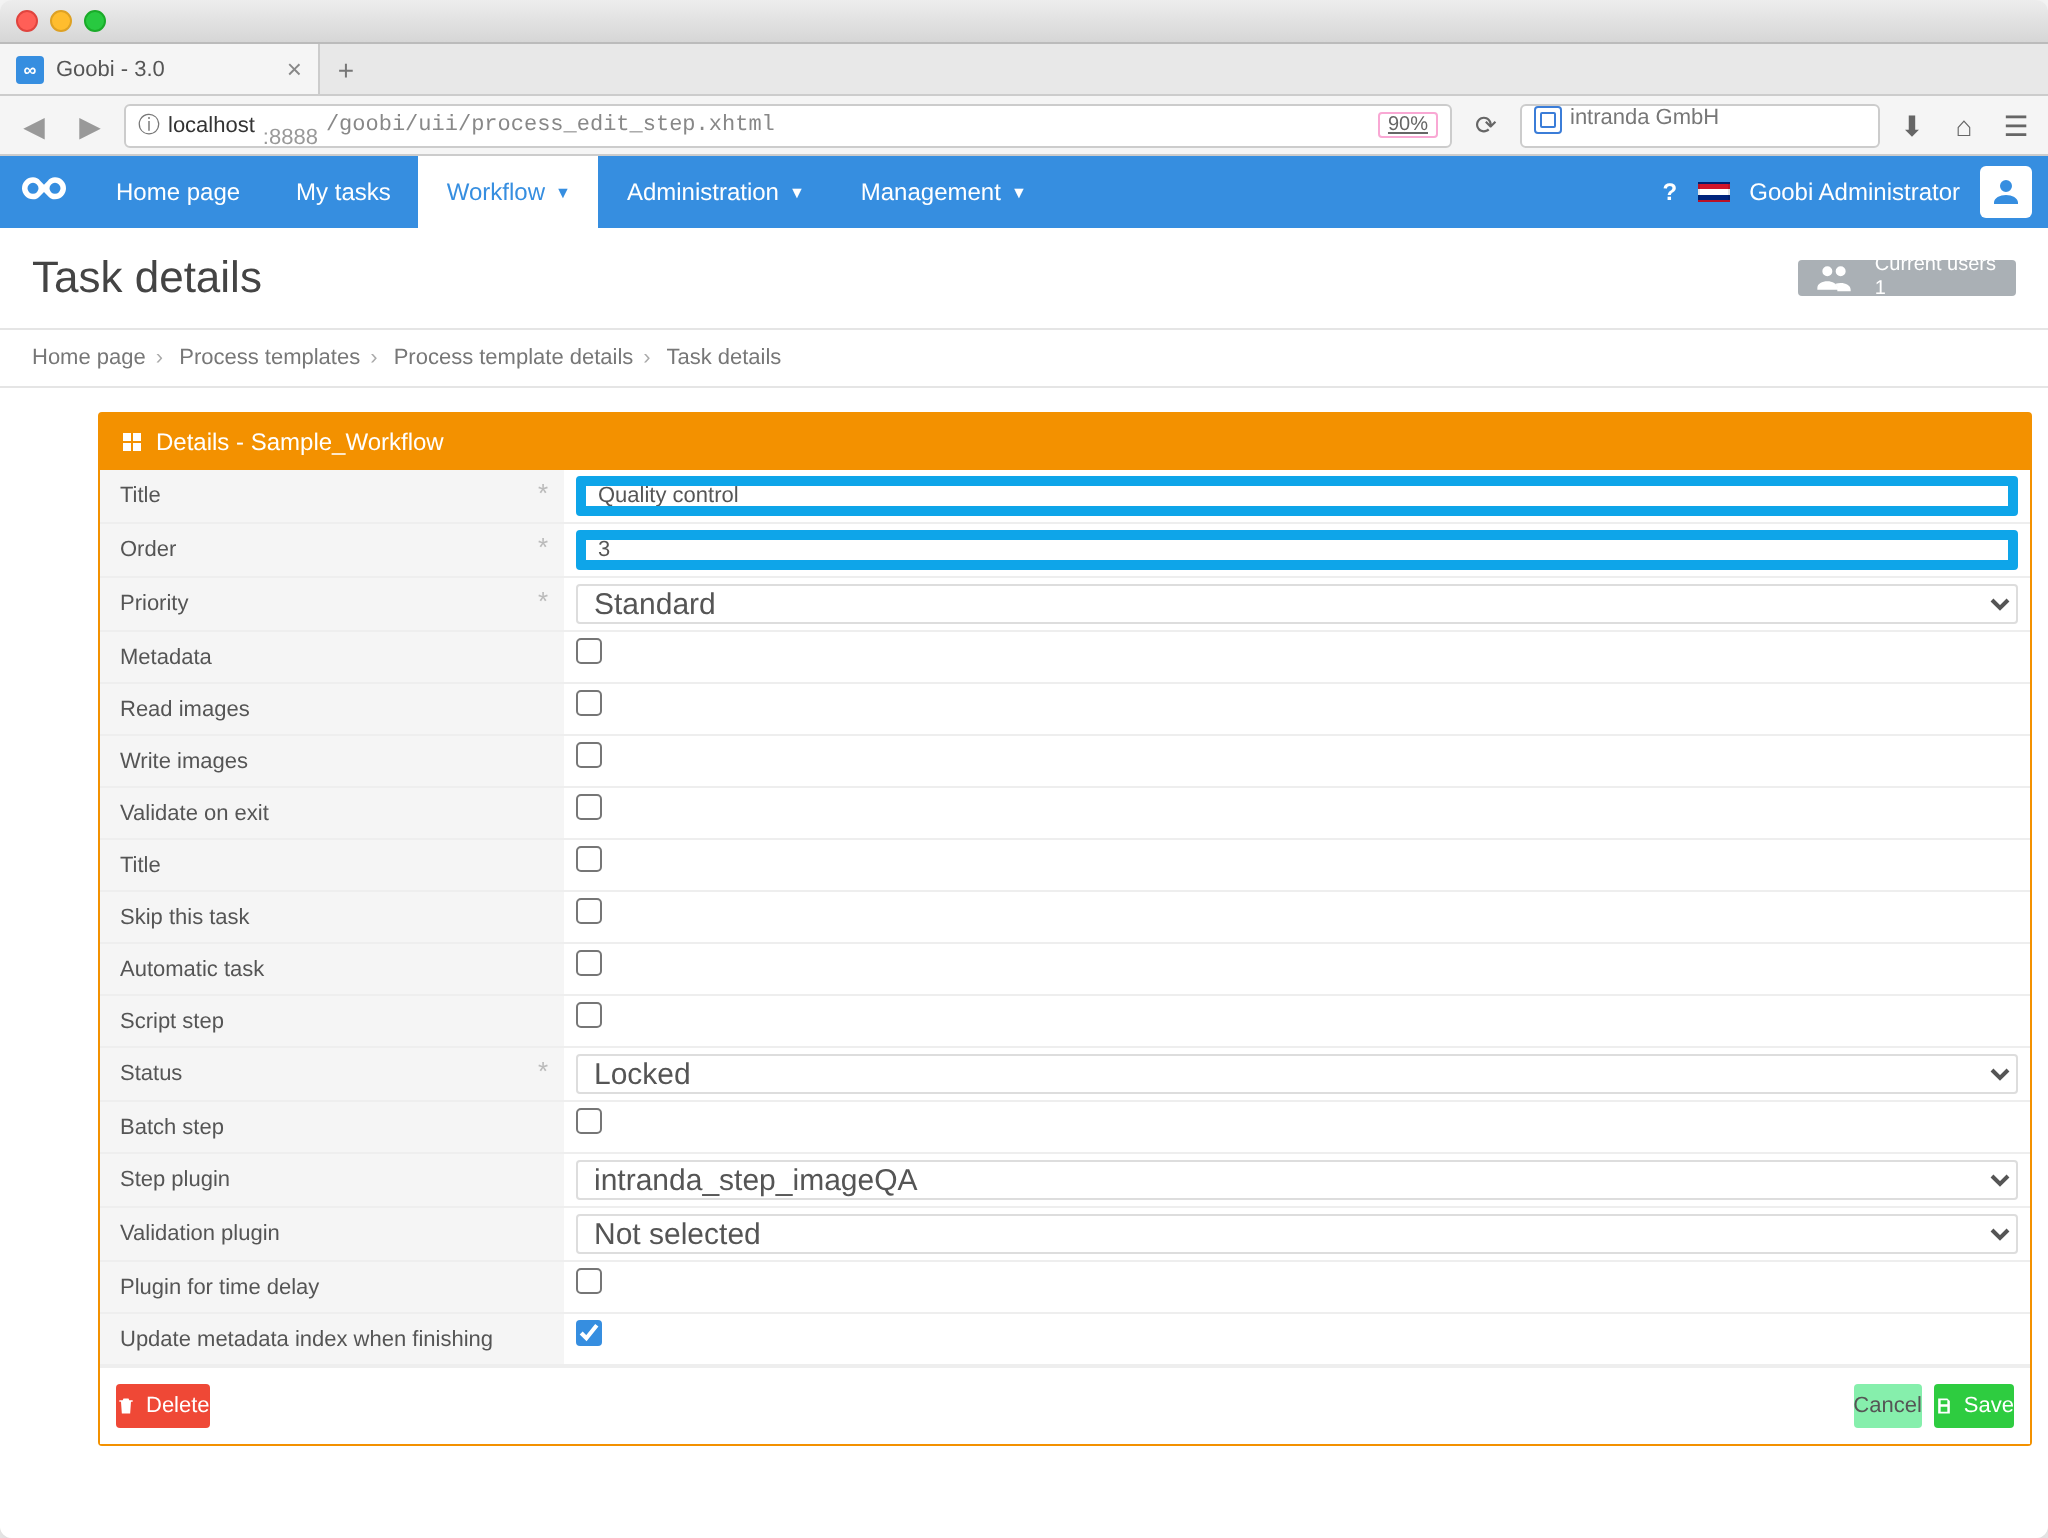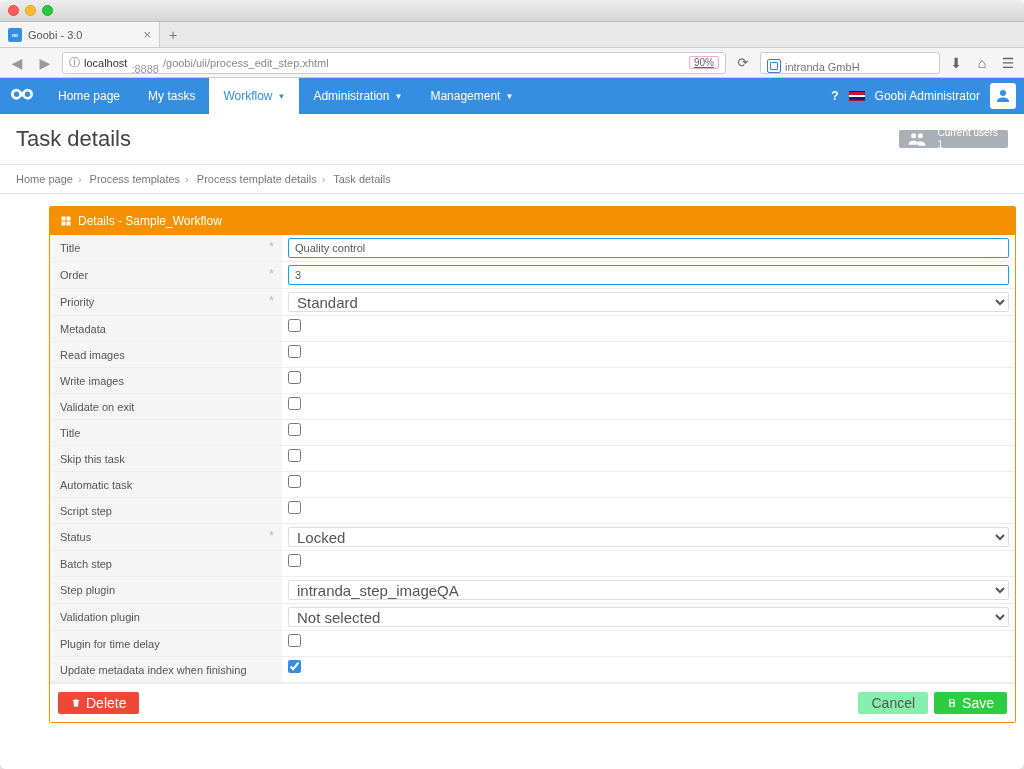--- a/index.html
+++ b/index.html
@@ -14,24 +14,24 @@
 .tabs-row { height: 26px; background: #e8e8e8; display: flex; align-items: stretch; border-bottom: 1px solid #ccc; }
 .app-tab { display: flex; align-items: center; gap: 6px; padding: 0 30px 0 8px; background: #f5f5f5; border-right: 1px solid #ccc; font-size: 11px; color: #555; position: relative; min-width: 160px; }
 .app-tab .favicon { width: 14px; height: 14px; background: #368ee0; border-radius: 2px; display: flex; align-items: center; justify-content: center; color: #fff; font-size: 9px; font-weight: bold; }
 .app-tab .close-x { position: absolute; right: 8px; color: #888; font-size: 13px; }
 .new-tab { width: 26px; display: flex; align-items: center; justify-content: center; color: #777; font-size: 14px; }
 .addr-row { height: 30px; background: #f5f5f5; display: flex; align-items: center; padding: 0 6px; gap: 6px; border-bottom: 1px solid #ccc; }
 .nav-arrow { width: 22px; text-align: center; color: #999; font-size: 14px; }
 .addr-bar { flex: 1; height: 22px; border: 1px solid #ccc; border-radius: 3px; background: #fff; display: flex; align-items: center; padding: 0 6px; font-size: 11px; color: #777; gap: 4px; }
 .addr-bar .prot { color: #999; margin-top: 12px; }
 .addr-bar .host { color: #333; }
-.addr-bar .path { color: #888; }
+.addr-bar .path { color: #888; font-family: Liberation Mono, monospace; }
 .zoom-badge { margin-left: auto; font-size: 10px; border: 1px solid #f9a8d4; border-radius: 2px; padding: 0 4px; color: #666; text-decoration: underline; }
 .reload { width: 22px; text-align: center; color: #666; font-size: 13px; }
-.search-bar { width: 180px; height: 22px; border: 1px solid #ccc; border-radius: 3px; background: #fff; display: flex; align-items: flex-end; padding: 0 6px; font-size: 11px; color: #777; gap: 4px; }
+.search-bar { width: 180px; height: 22px; border: 1px solid #ccc; border-radius: 3px; background: #fff; display: flex; align-items: flex-start; padding: 0 6px; font-size: 11px; color: #777; gap: 4px; }
 .sb-icon { width: 14px; height: 14px; background: #fff; border: 1px solid #3b7dd8; border-radius: 2px; display: inline-block; position: relative; }
 .sb-icon::after { content:""; position:absolute; inset:2px; border:1.5px solid #3b7dd8; border-radius:1px; }
 .tb-btn { width: 20px; text-align: center; color: #666; font-size: 14px; }
 .topnav { height: 36px; background: #368ee0; display: flex; align-items: stretch; color: #fff; font-size: 12px; }
 .logo { width: 44px; display: flex; align-items: center; justify-content: center; font-size: 20px; font-weight: bold; }
 .logo svg { width: 22px; height: 22px; }
 .nav-item { display: flex; align-items: center; padding: 0 14px; color: #fff; cursor: pointer; }
 .nav-item.active { background: #fff; color: #368ee0; }
 .nav-item .caret { margin-left: 5px; font-size: 8px; }
 .nav-right { margin-left: auto; display: flex; align-items: center; gap: 10px; padding-right: 8px; }
@@ -52,25 +52,25 @@
 .content { padding: 12px 8px 20px; background: #fff; flex: 1; overflow: auto; }
 .panel { border: 1px solid #f39100; border-radius: 2px; margin-left: 41px; }
 .panel-head { background: #f39100; color: #fff; height: 28px; display: flex; align-items: center; padding: 0 10px; font-size: 12px; gap: 6px; }
 .panel-head svg { width: 12px; height: 12px; fill: #fff; }
 .panel-body { background: #fff; }
 .form-row { display: flex; align-items: flex-start; border-bottom: 1px solid #eee; min-height: 26px; }
 .form-row:last-of-type { border-bottom: none; }
 .form-label { width: 232px; background: #f5f5f5; padding: 6px 10px; font-size: 11px; color: #555; position: relative; align-self: stretch; display: flex; align-items: center; }
 .form-label .req { position: absolute; right: 8px; color: #bbb; font-size: 13px; top: 4px; }
 .form-field { flex: 1; padding: 3px 6px; }
-.form-field input[type=text] { width: 100%; height: 20px; border: 1px solid #0ea5e9; border-radius: 2px; padding: 0 6px; font-size: 11px; color: #555; }
+.form-field input[type=text] { width: 100%; height: 20px; border: 5px solid #0ea5e9; border-radius: 2px; padding: 0 6px; font-size: 11px; color: #555; }
 .form-field select { width: 100%; height: 20px; border: 1px solid #ddd; border-radius: 2px; padding: 0 4px; font-size: 15px; color: #555; background: #fff; }
 .form-field input[type=checkbox] { accent-color: #368ee0; }
 .panel-footer { display: flex; align-items: center; padding: 8px; gap: 6px; border-top: 1px solid #eee; }
-.btn { display: inline-flex; align-items: center; gap: 5px; height: 22px; padding: 0 13px; border-radius: 2px; font-size: 14px; border: none; cursor: pointer; justify-content: center; }
+.btn { display: inline-flex; align-items: center; gap: 5px; height: 22px; padding: 0 0; border-radius: 2px; font-size: 11px; border: none; cursor: pointer; justify-content: center; }
 .btn-danger { background: #ef4836; color: #fff; }
 .btn-default { background: #86efac; color: #555; }
 .btn-success { background: #2ecc40; color: #fff; }
 .btn svg { width: 10px; height: 10px; fill: currentColor; }
 .footer-right { margin-left: auto; display: flex; gap: 6px; }
 </style>
 </head>
 <body>
 
 <div class="window">

